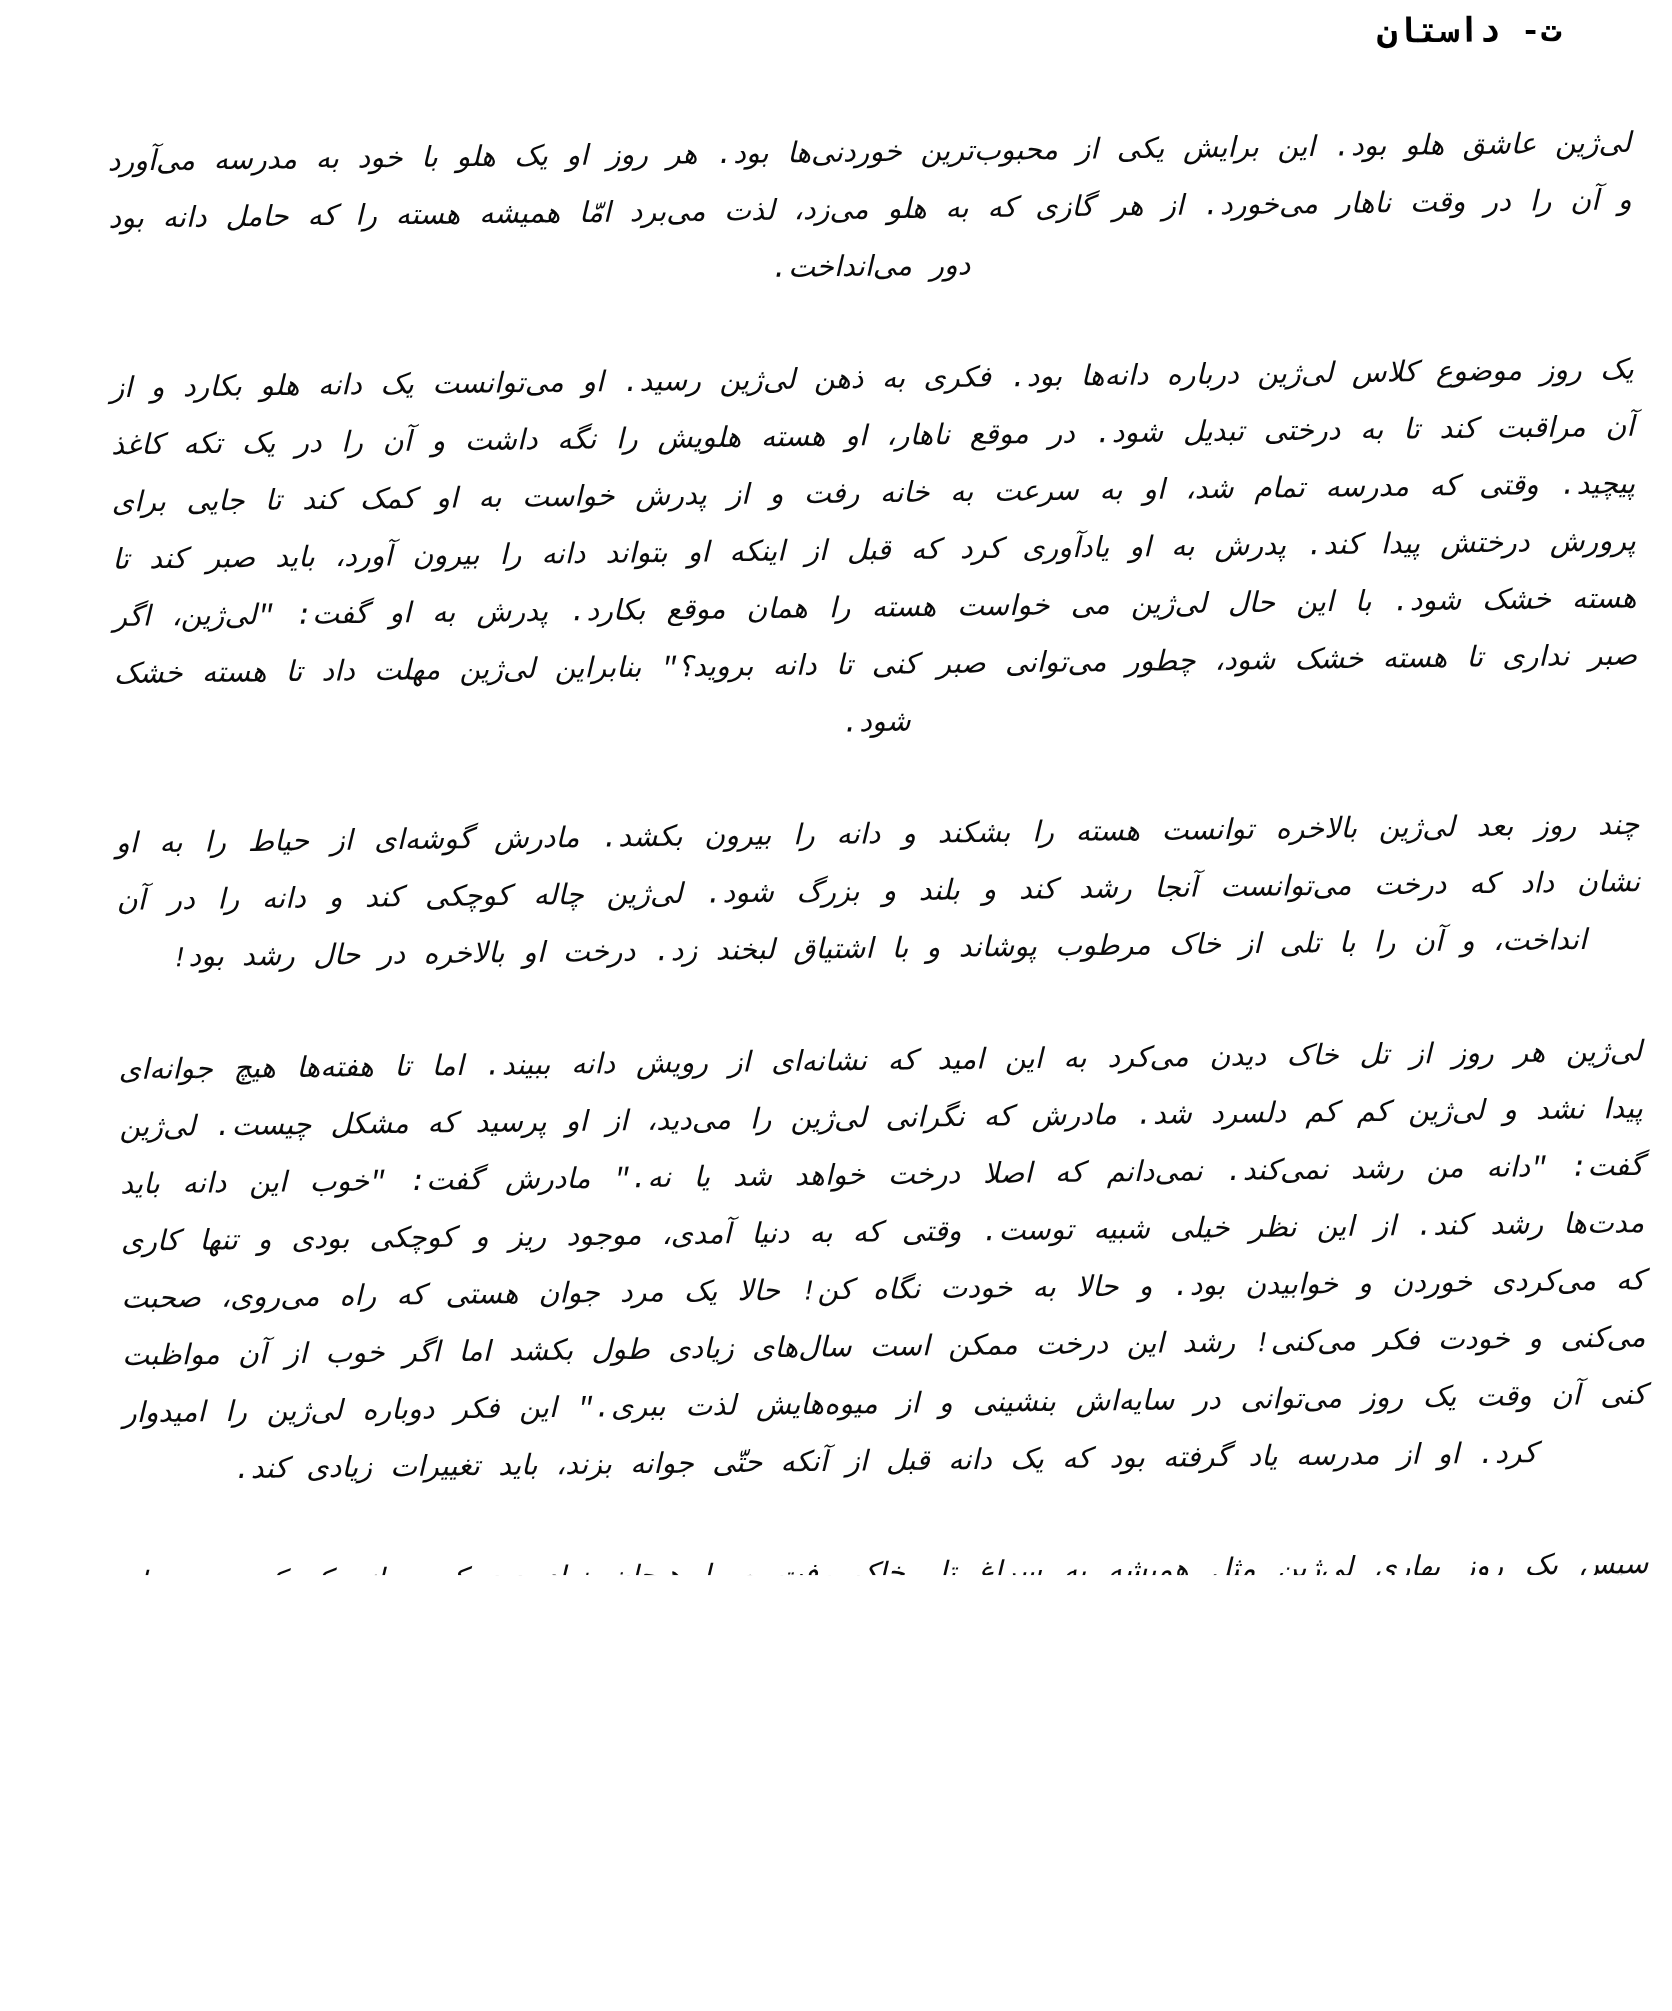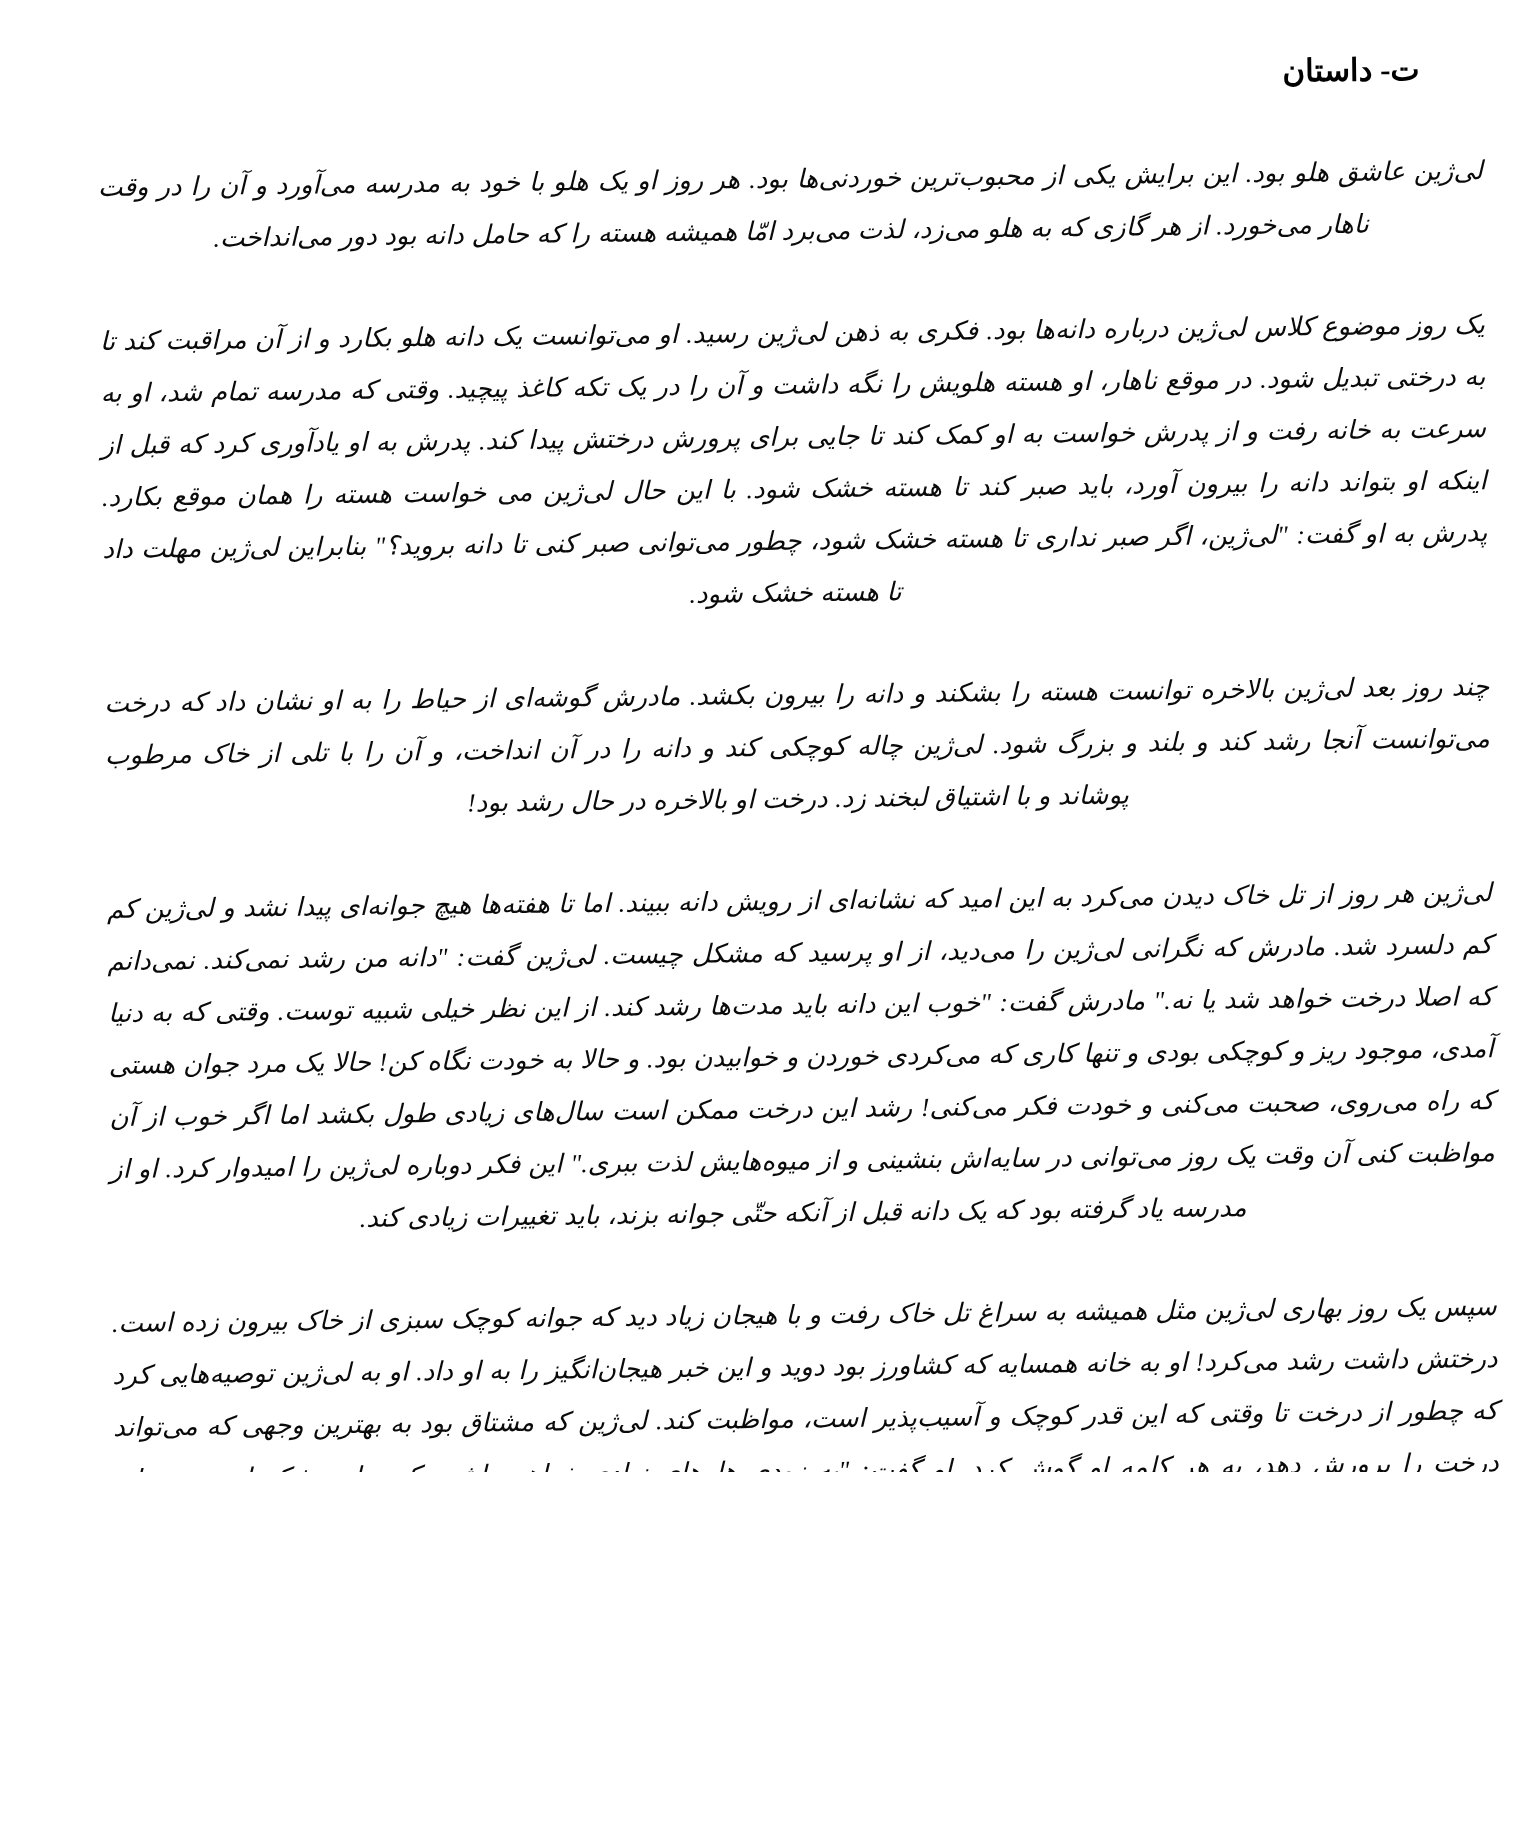--- a/index.html
+++ b/index.html
@@ -7,24 +7,23 @@
     padding: 0;
     background: #ffffff;
   }
   .page {
     position: relative;
     width: 1520px;
     height: 1432px;
     background: #ffffff;
     overflow: hidden;
     direction: rtl;
-    font-family: Liberation Serif, serif;
+    font-family: Liberation Mono, monospace;
     color: #000000;
     box-sizing: border-box;
-    margin-top: 40px;
   }
   .content {
     box-sizing: border-box;
     width: 100%;
     height: 100%;
     padding: 16px 30px 20px 105px;
     transform: rotate(-0.7deg);
     transform-origin: 50% 50%;
   }
   .doc-title {

